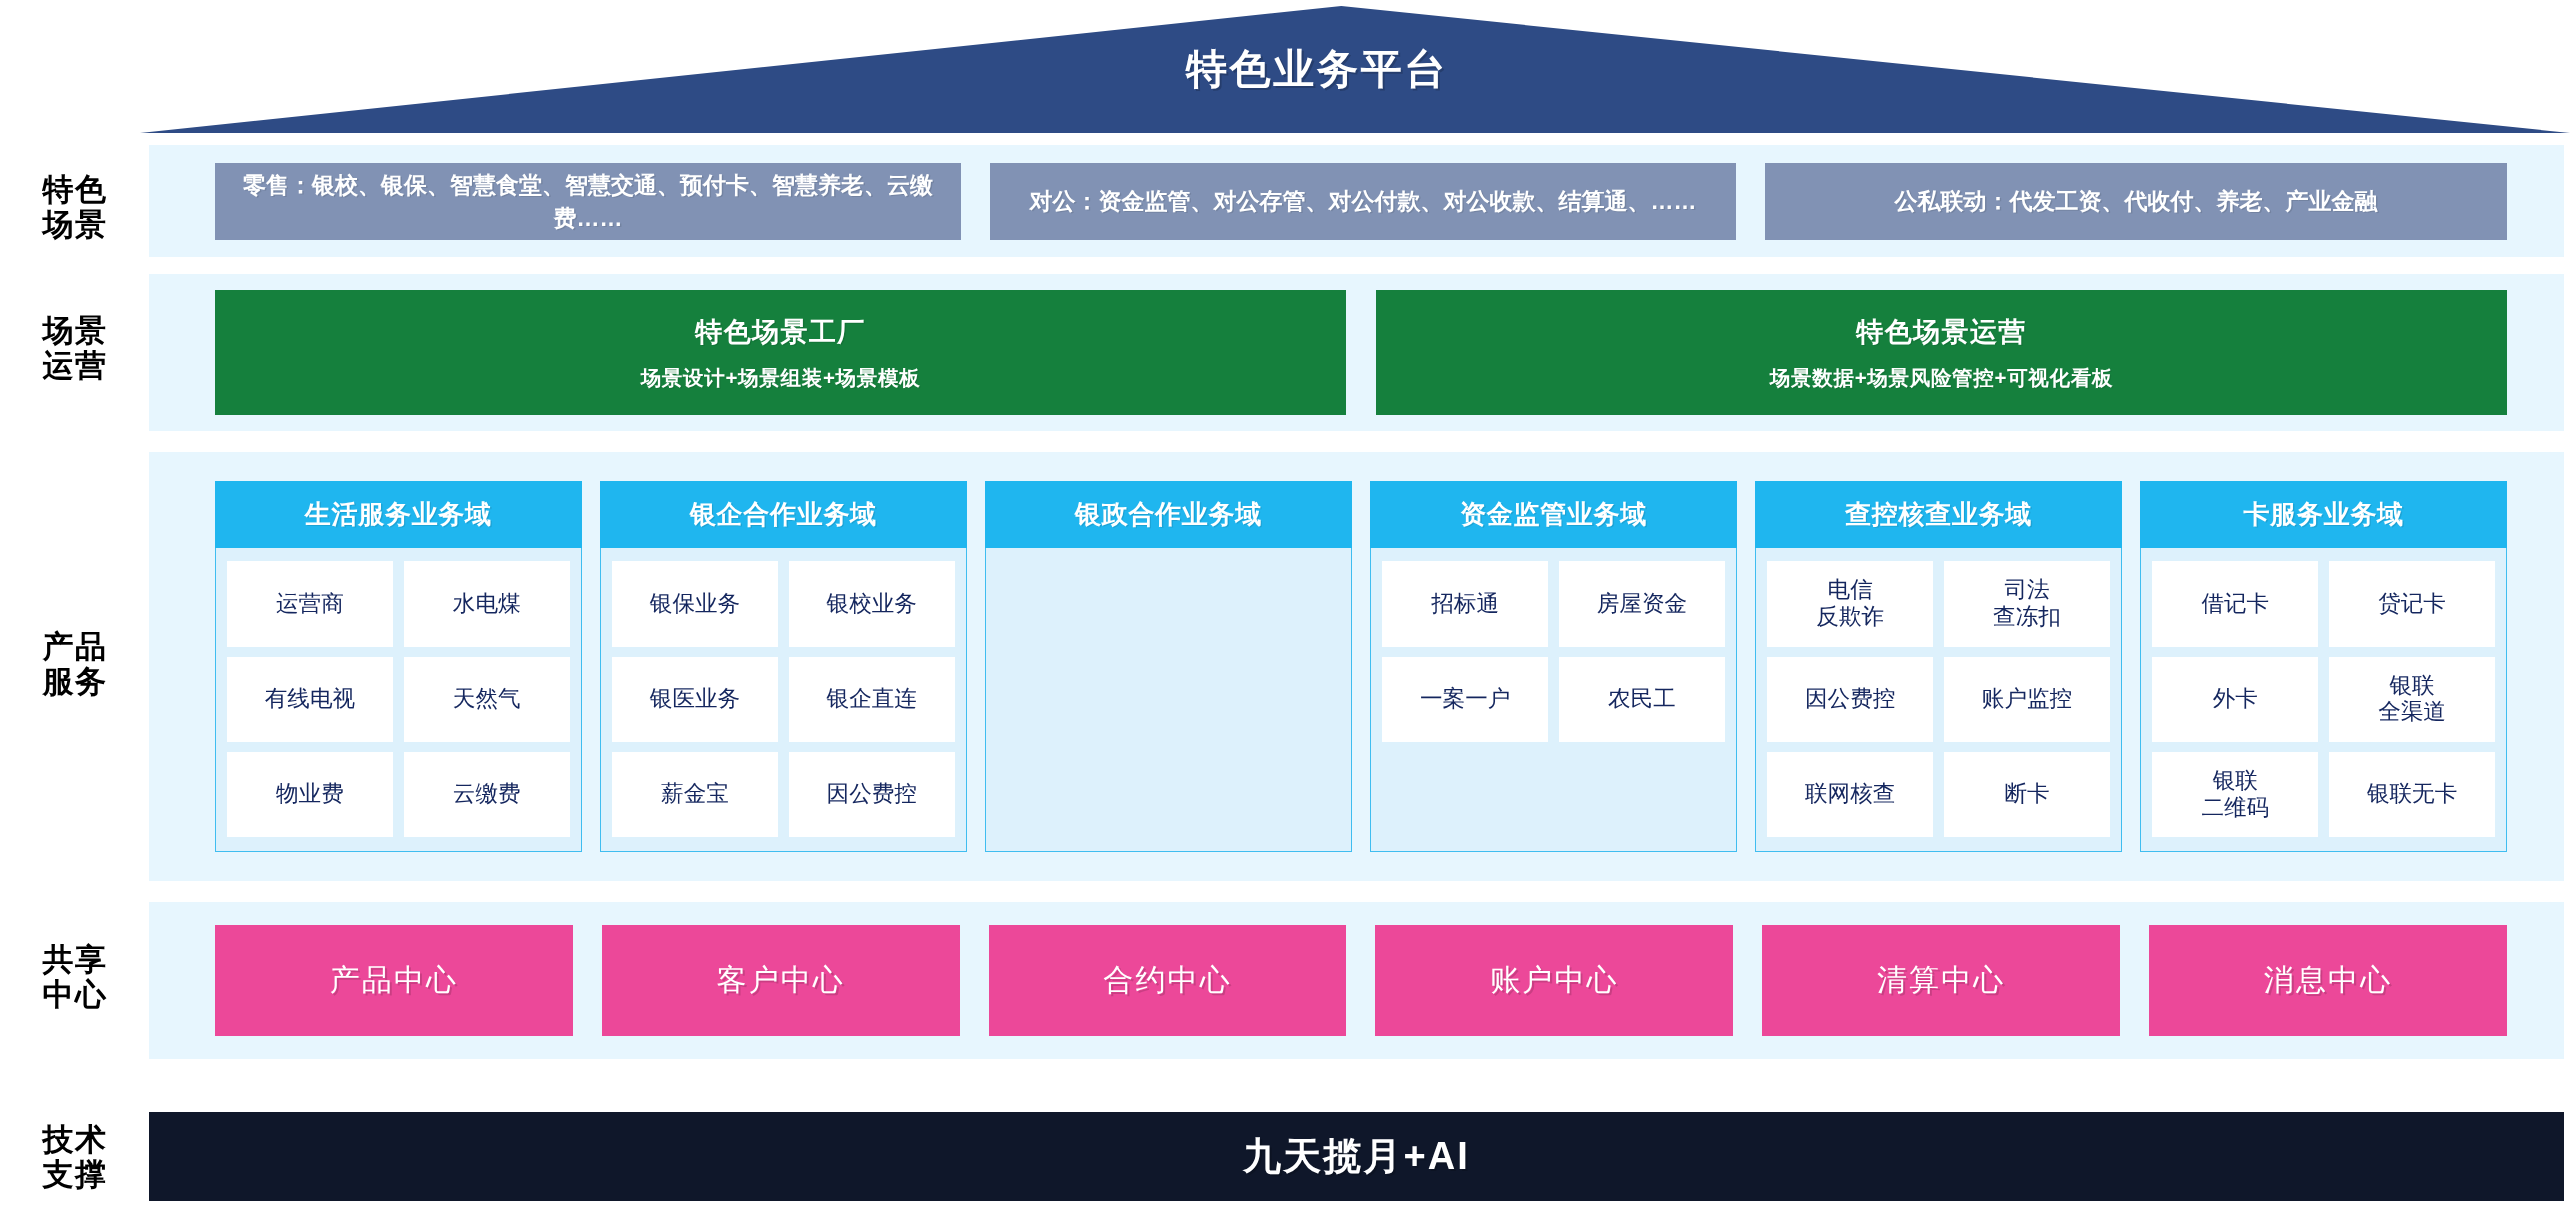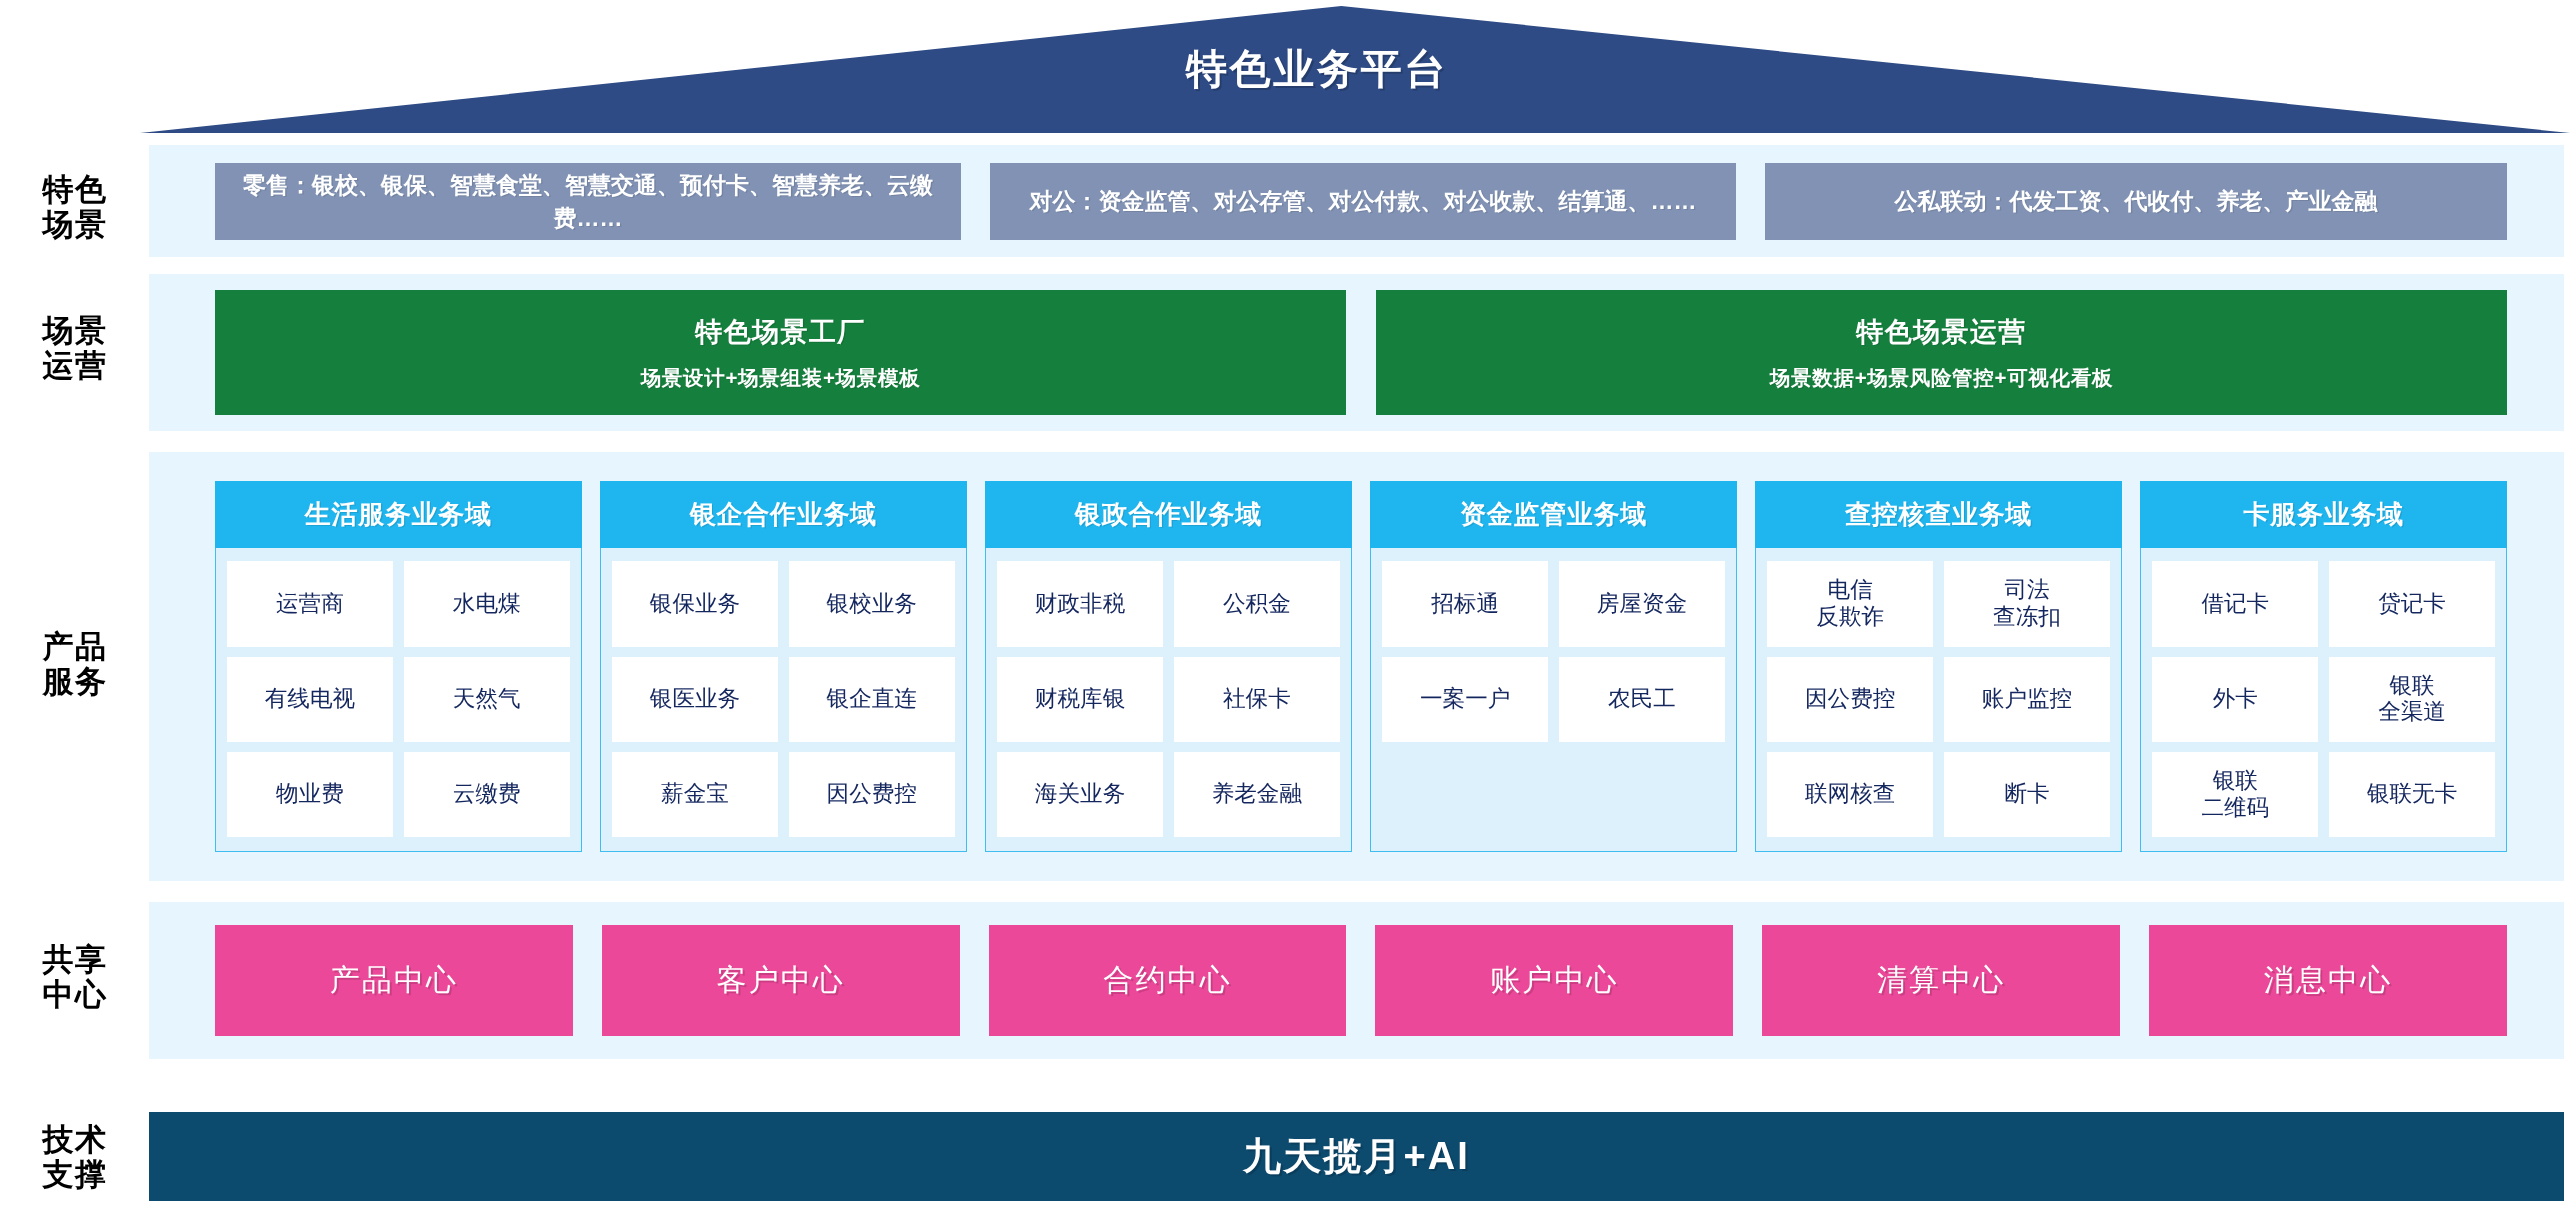--- a/index.html
+++ b/index.html
@@ -141,21 +141,21 @@
     color: #ffffff;
     display: flex; align-items: center; justify-content: center;
     font-size: 30px; letter-spacing: 2.1px;
     text-shadow: 2.1px 2.1px 0 rgba(0,0,0,0.14);
   }
 
   
   .tech-bar {
     position: absolute; left: 149px; top: 1112px;
     width: 2415px; height: 89px;
-    background: #0c4a6e;
+    background: #0f172a;
     display: flex; align-items: center; justify-content: center;
     color: #ffffff;
     font-size: 38px; font-weight: bold; letter-spacing: 2.1px;
     text-shadow: 2.1px 2.1px 0 rgba(0,0,0,0.16);
   }
 </style>
 </head>
 <body>
 
 <div class="page">
@@ -221,28 +221,20 @@
           <div class="domain-cell" style="white-space: pre-line;">银校业务</div>
           <div class="domain-cell" style="white-space: pre-line;">银医业务</div>
           <div class="domain-cell" style="white-space: pre-line;">银企直连</div>
           <div class="domain-cell" style="white-space: pre-line;">薪金宝</div>
           <div class="domain-cell" style="white-space: pre-line;">因公费控</div>
         </div>
       </div>
 
       <div class="domain-card">
         <div class="domain-head">银政合作业务域</div>
-        <div class="domain-grid">
-          <div class="domain-cell" style="white-space: pre-line;">财政非税</div>
-          <div class="domain-cell" style="white-space: pre-line;">公积金</div>
-          <div class="domain-cell" style="white-space: pre-line;">财税库银</div>
-          <div class="domain-cell" style="white-space: pre-line;">社保卡</div>
-          <div class="domain-cell" style="white-space: pre-line;">海关业务</div>
-          <div class="domain-cell" style="white-space: pre-line;">养老金融</div>
-        </div>
       </div>
 
       <div class="domain-card">
         <div class="domain-head">资金监管业务域</div>
         <div class="domain-grid">
           <div class="domain-cell" style="white-space: pre-line;">招标通</div>
           <div class="domain-cell" style="white-space: pre-line;">房屋资金</div>
           <div class="domain-cell" style="white-space: pre-line;">一案一户</div>
           <div class="domain-cell" style="white-space: pre-line;">农民工</div>
         </div>

